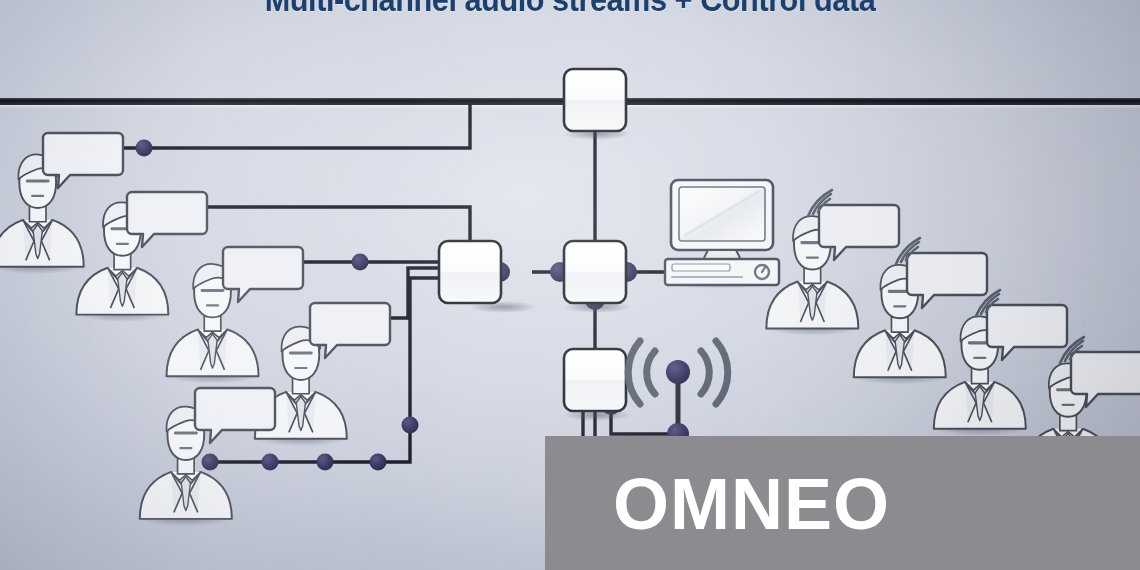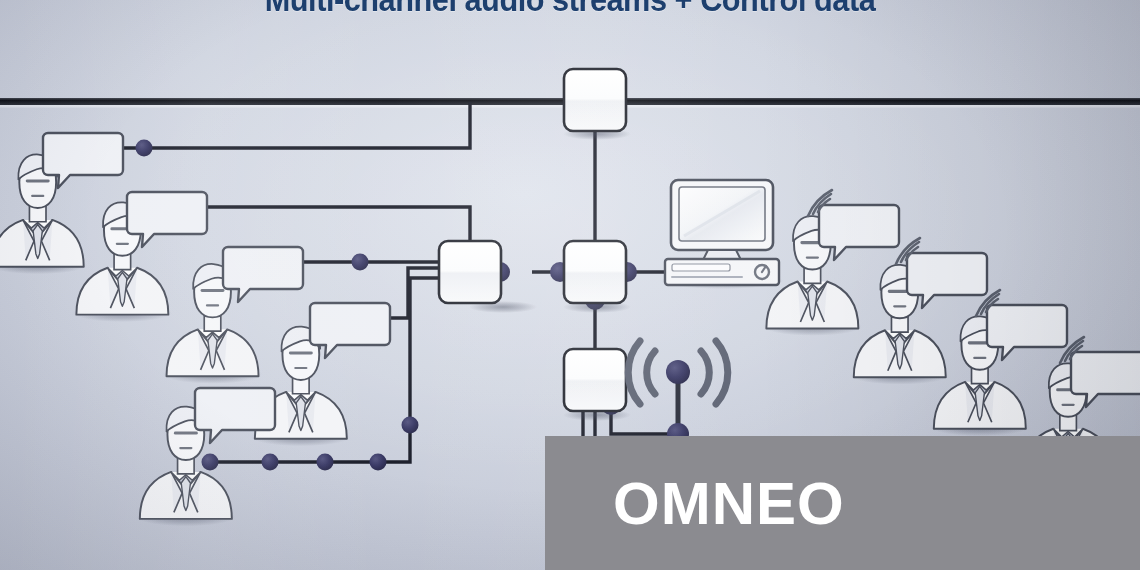--- a/index.html
+++ b/index.html
@@ -48,21 +48,21 @@
   
   #diagram{position:absolute;left:0;top:0;width:1140px;height:570px;}
 
   
   #logo-panel{
     position:absolute;left:545px;top:436px;width:595px;height:134px;
     background:#8b8b90;
   }
   #logo-text{
     position:absolute;left:68px;top:22px;
-    font-size:60px;font-weight:bold;line-height:92px;
+    font-size:72px;font-weight:bold;line-height:92px;
     color:#ffffff;letter-spacing:1px;
     font-family:"Liberation Sans", sans-serif;
   }
 </style>
 </head>
 <body>
 
 <div id="stage">
 
   <svg id="diagram" viewBox="0 0 1140 570">

